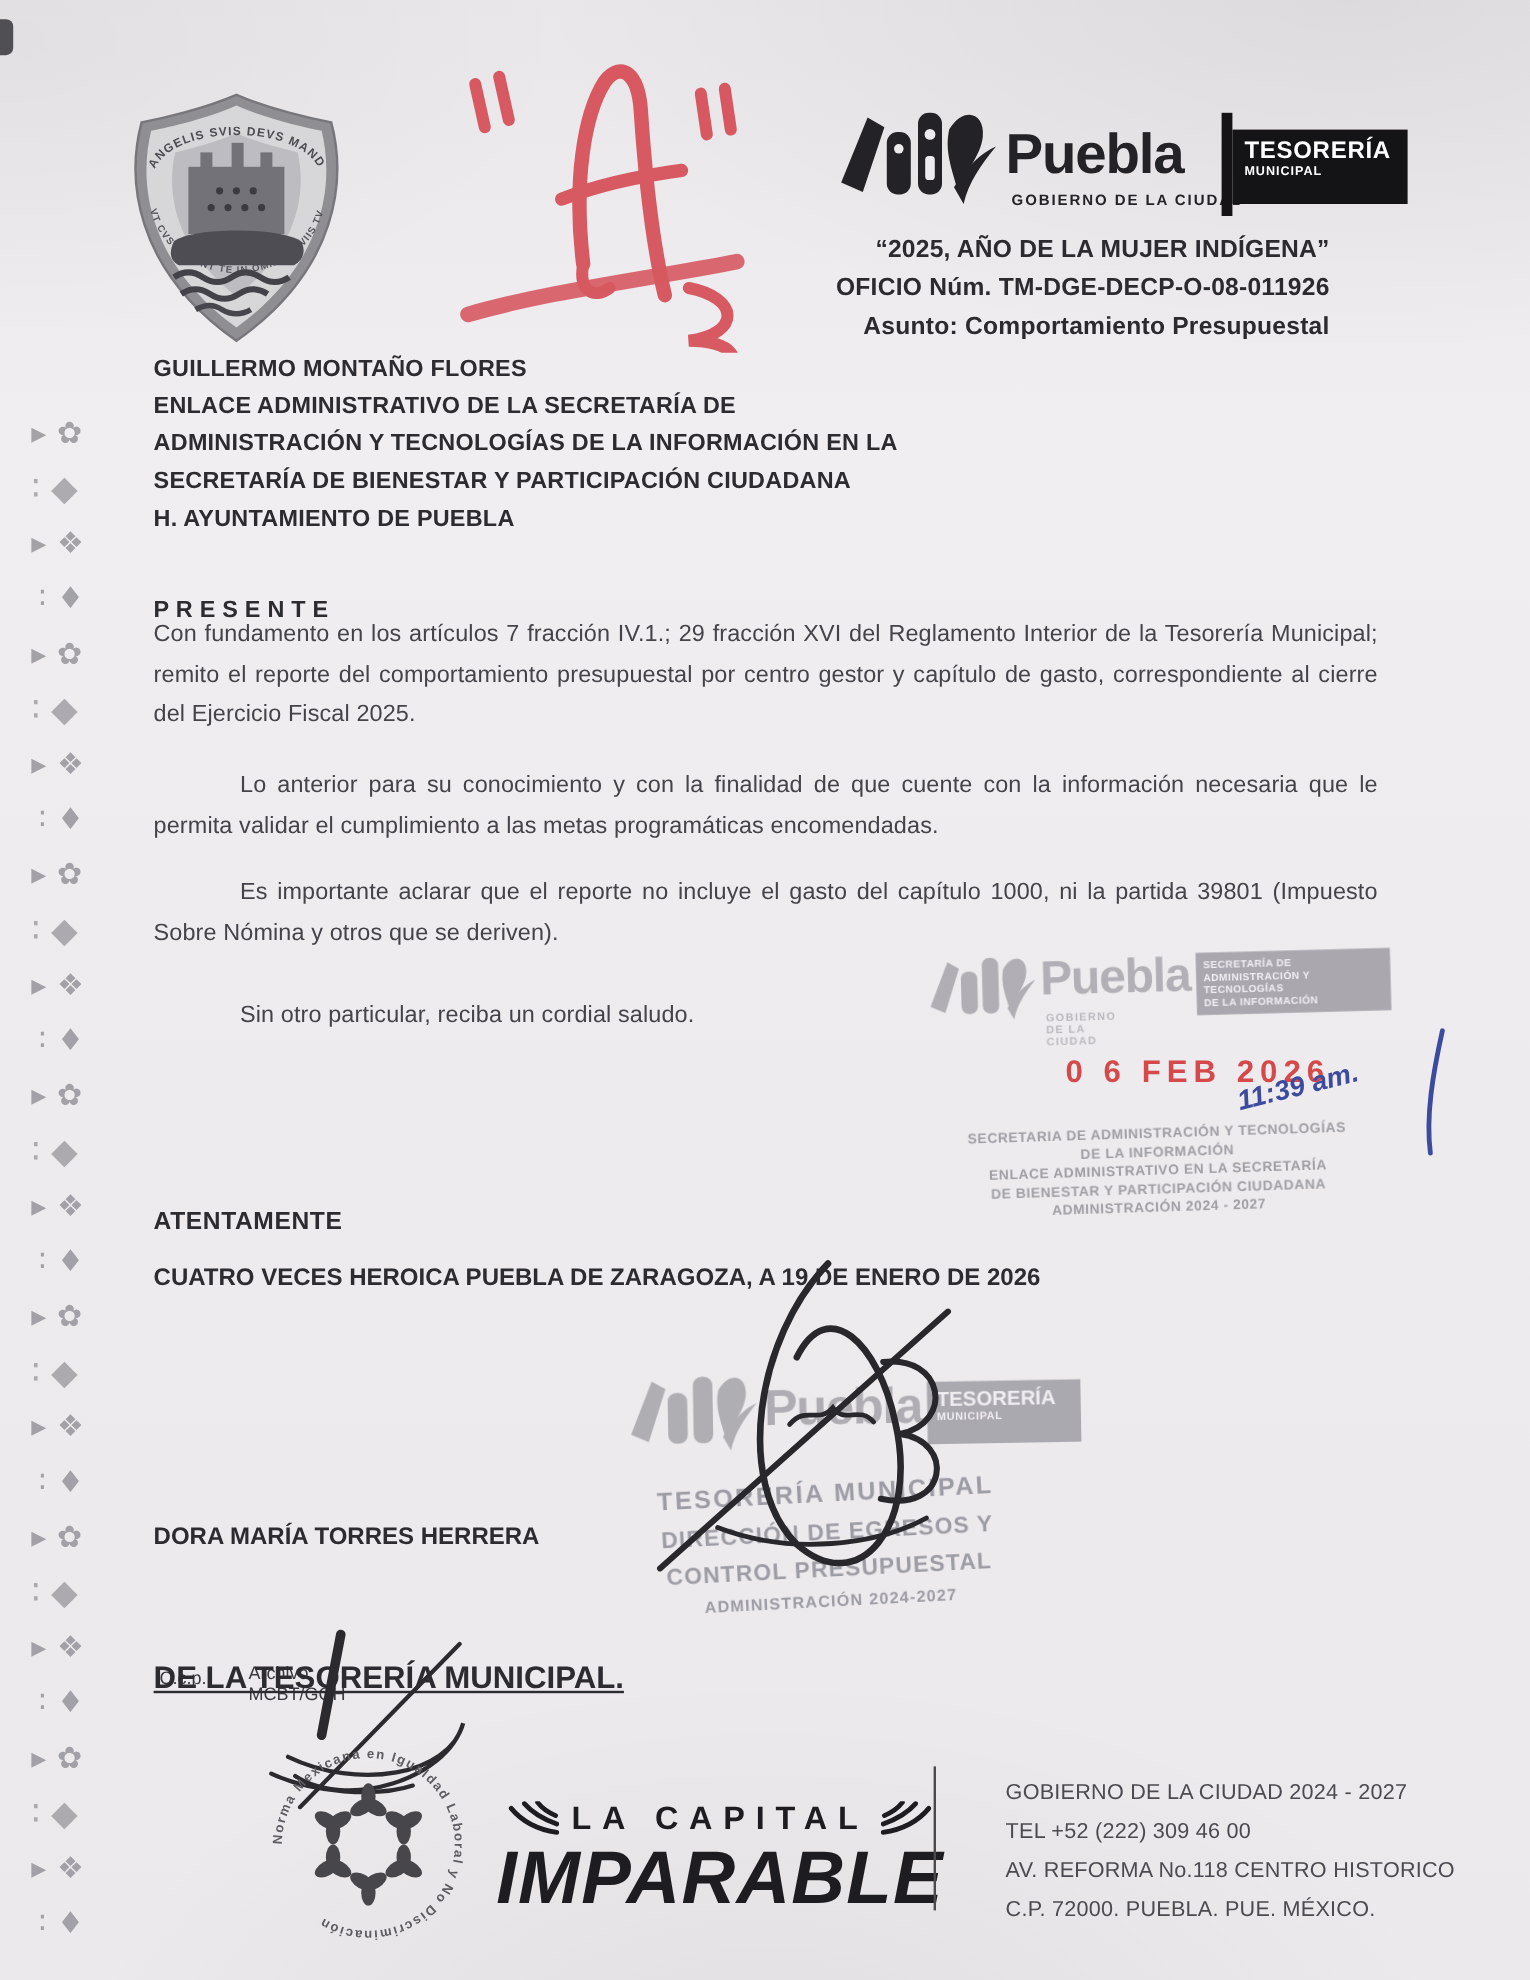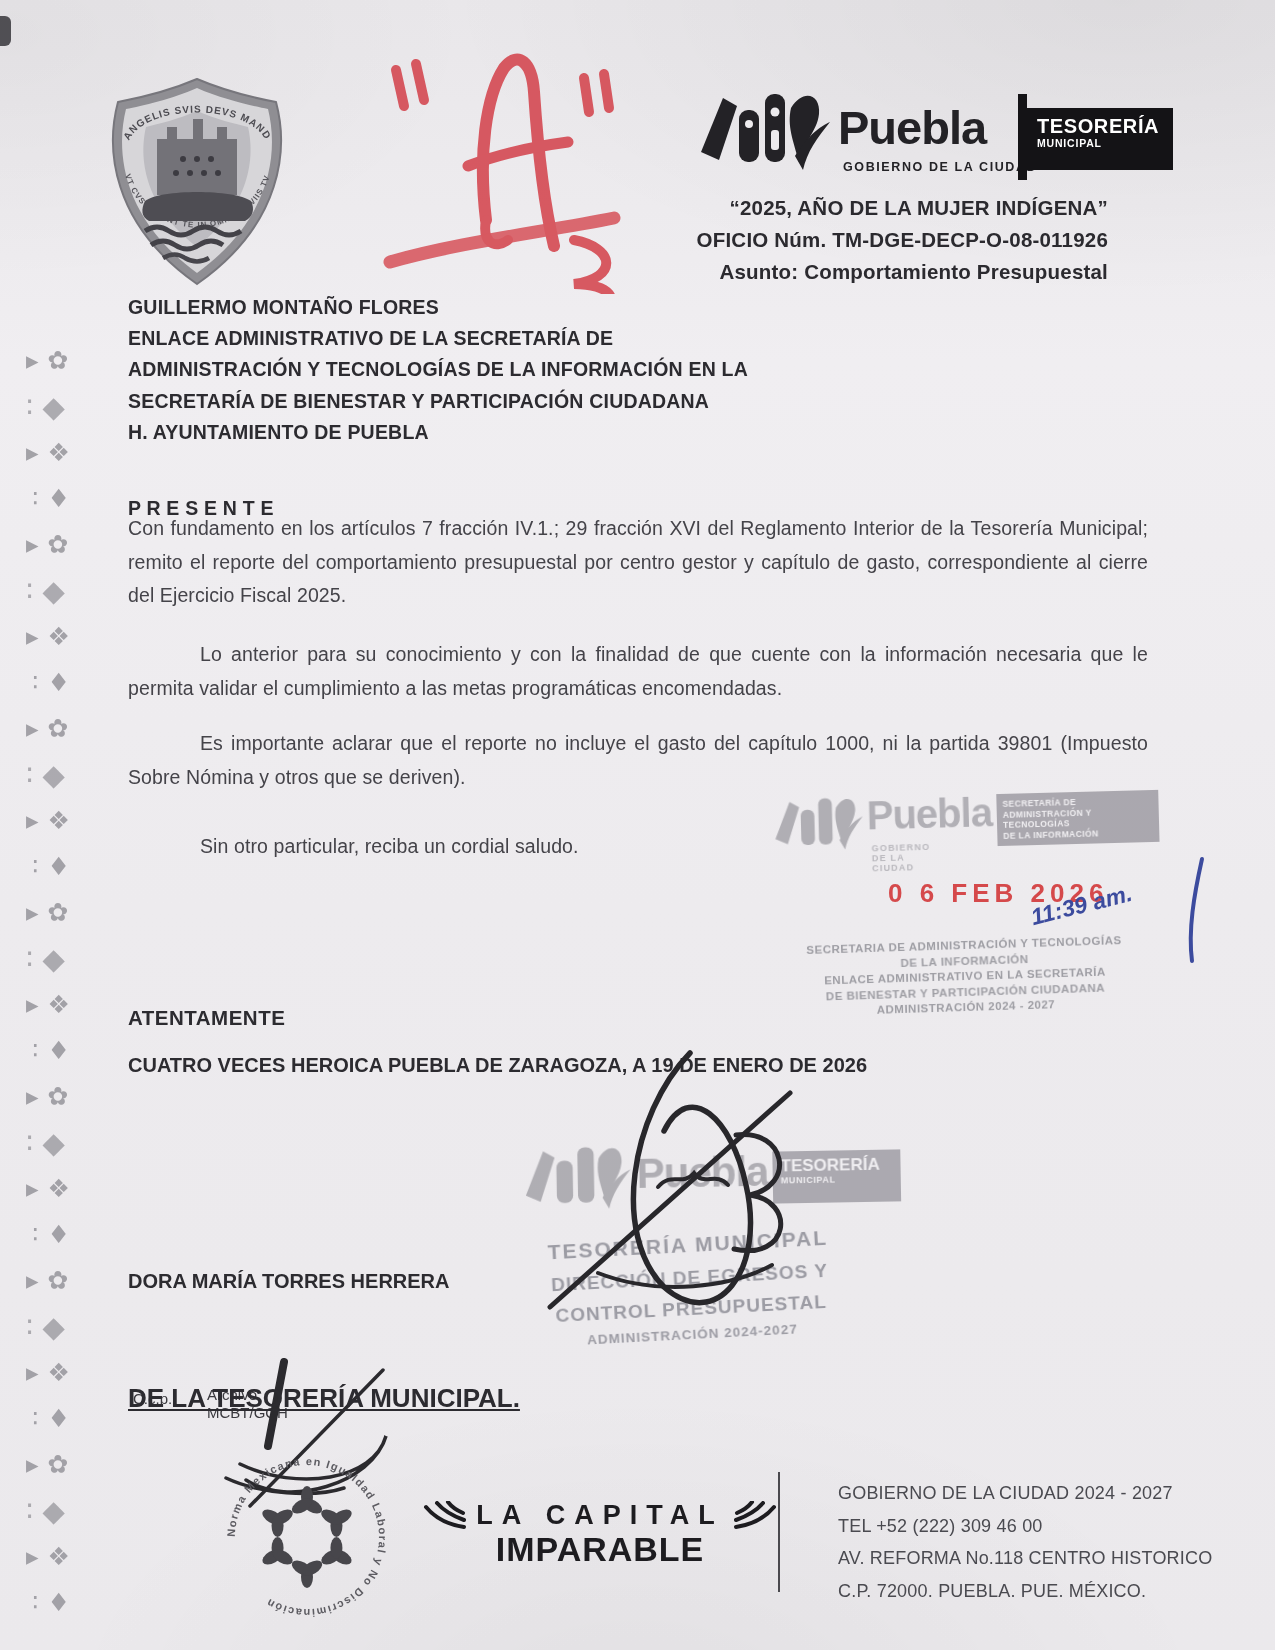--- a/index.html
+++ b/index.html
@@ -58,21 +58,21 @@
   .ssl1{font-size:21px;letter-spacing:2px;line-height:34px;}
   .ssl{font-size:19px;letter-spacing:1px;line-height:31px;}
   .ssl4{font-size:13.5px;letter-spacing:1px;line-height:22px;}
   .sig-name{z-index:4;}
   
   .ccp-label,.ccp-lines{color:#3a393e;font-size:15px;}
   .ccp-lines div{line-height:18px;}
   .capital-row{left:400px;top:1500px;width:400px;display:flex;align-items:center;justify-content:center;gap:10px;color:#1d1c20;}
   .capital-row .cap-txt{font-size:27px;font-weight:bold;letter-spacing:9px;}
   .imparable{left:400px;top:1530px;width:400px;text-align:center;color:#1d1c20;
-    font-size:34px;font-weight:bold;letter-spacing:1px;}
+    font-size:62px;font-weight:bold;letter-spacing:1px;font-style:italic;}
   .fdivider{left:778px;top:1472px;width:2px;height:120px;background:#4a494e;}
   .finfo{left:838px;top:1477px;color:#4a4a50;}
   .finfo div{font-size:18px;line-height:32.5px;letter-spacing:.2px;}
 </style>
 </head>
 <body>
 
 <div id="page">
 
   <div class="abs corner-smudge"></div>

